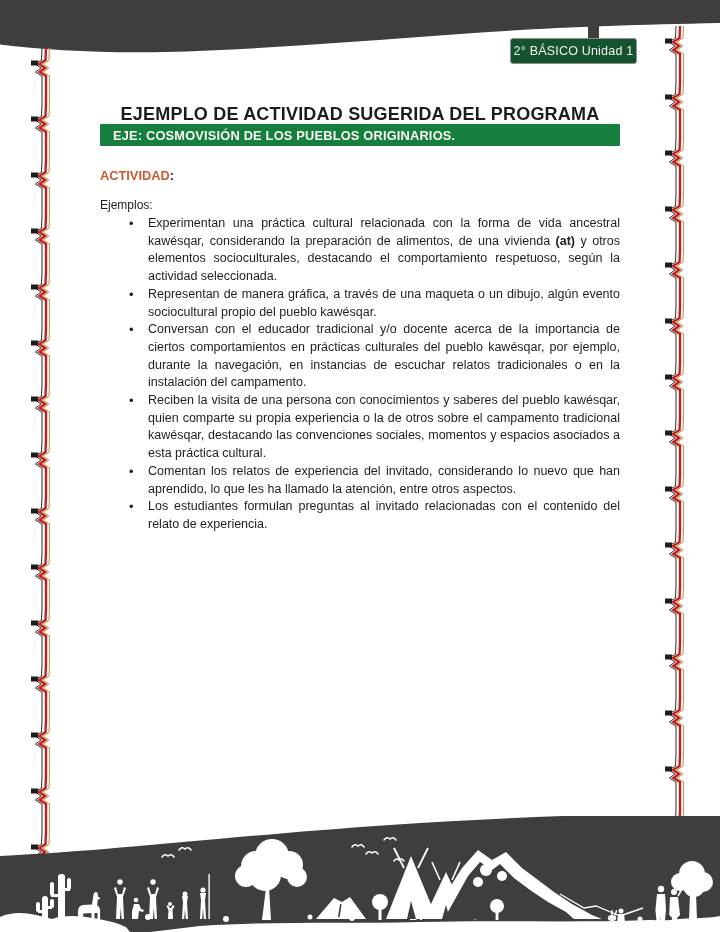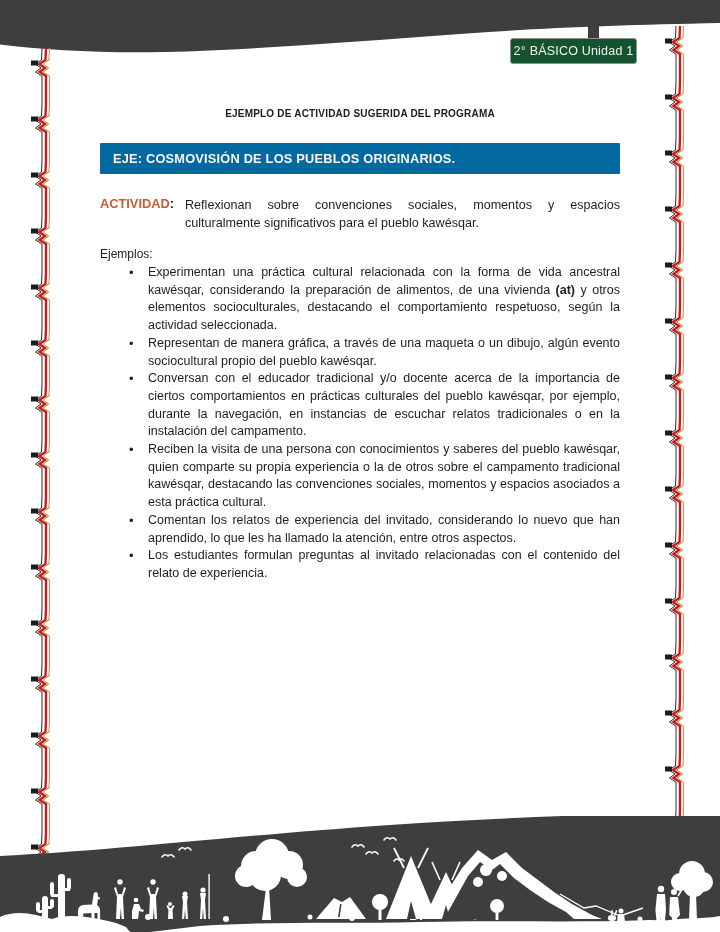--- a/index.html
+++ b/index.html
@@ -16,25 +16,25 @@
     display:flex;align-items:center;justify-content:center;
     color:#f4f4f4;font-size:12.5px;letter-spacing:.2px;
   }
   
   .side-border{position:absolute;}
   .side-border.left{left:30px;top:48px;}
   .side-border.right{left:664px;top:26px;}
   
   .content{position:absolute;left:100px;top:104px;width:520px;}
   h1.title{
-    margin:0;text-align:center;font-size:10px;font-weight:bold;color:#1c1c1c;
+    margin:0;text-align:center;font-size:18px;font-weight:bold;color:#1c1c1c;
     letter-spacing:.2px;line-height:20px;
   }
   .eje-banner{
-    margin-top:19px;height:31px;background:#0369a1;border-radius:1px;
+    height:22px;background:#15803d;border-radius:1px;
     display:flex;align-items:center;padding-left:13px;box-sizing:border-box;
   }
   .eje-banner span{color:#fdf6f5;font-weight:bold;font-size:12.8px;letter-spacing:.2px;}
   .activity-row{display:flex;margin-top:22px;}
   .activity-label{flex:0 0 85px;font-weight:bold;font-size:12.8px;}
   .activity-label b{color:#cd5930;margin-top:44px;}
   .activity-label .colon{color:#222;}
   .activity-text{flex:1;margin:0;font-size:12.6px;line-height:18px;text-align:justify;}
   .examples-heading{margin:15px 0 0 0;font-size:12px;}
   ul.bullet-list{margin:3px 0 0 0;padding:0 0 0 48px;list-style:none;}
@@ -87,21 +87,20 @@
 
   <div class="content">
     <h1 class="title">EJEMPLO DE ACTIVIDAD SUGERIDA DEL PROGRAMA</h1>
 
     <div class="eje-banner">
       <span>EJE: COSMOVISIÓN DE LOS PUEBLOS ORIGINARIOS.</span>
     </div>
 
     <div class="activity-row">
       <span class="activity-label"><b>ACTIVIDAD</b><span class="colon">:</span></span>
-      <p class="activity-text">Reflexionan sobre convenciones sociales, momentos y espacios culturalmente significativos para el pueblo kawésqar.</p>
     </div>
 
     <p class="examples-heading">Ejemplos:</p>
 
     <ul class="bullet-list">
       <li><span>Experimentan una práctica cultural relacionada con la forma de vida ancestral kawésqar, considerando la preparación de alimentos, de una vivienda </span><b>(at)</b><span> y otros elementos socioculturales, destacando el comportamiento respetuoso, según la actividad seleccionada.</span></li>
       <li><span>Representan de manera gráfica, a través de una maqueta o un dibujo, algún evento sociocultural propio del pueblo kawésqar.</span></li>
       <li><span>Conversan con el educador tradicional y/o docente acerca de la importancia de ciertos comportamientos en prácticas culturales del pueblo kawésqar, por ejemplo, durante la navegación, en instancias de escuchar relatos tradicionales o en la instalación del campamento.</span></li>
       <li><span>Reciben la visita de una persona con conocimientos y saberes del pueblo kawésqar, quien comparte su propia experiencia o la de otros sobre el campamento tradicional kawésqar, destacando las convenciones sociales, momentos y espacios asociados a esta práctica cultural.</span></li>
       <li><span>Comentan los relatos de experiencia del invitado, considerando lo nuevo que han aprendido, lo que les ha llamado la atención, entre otros aspectos.</span></li>

